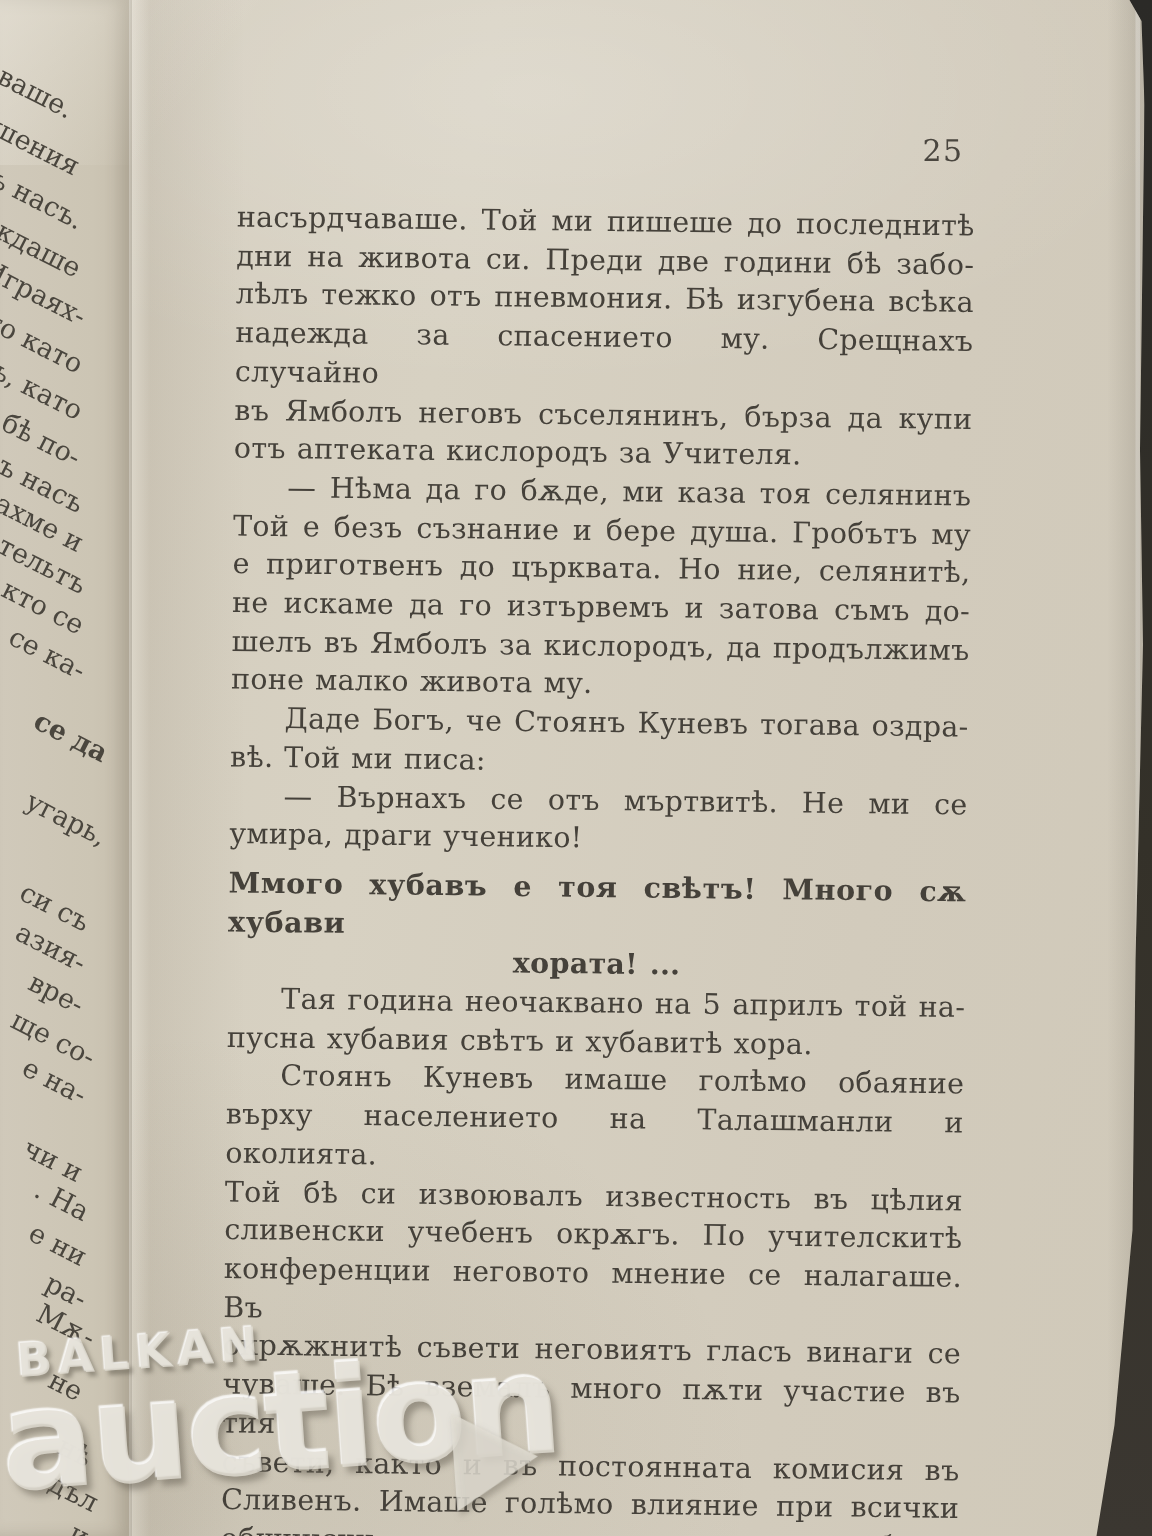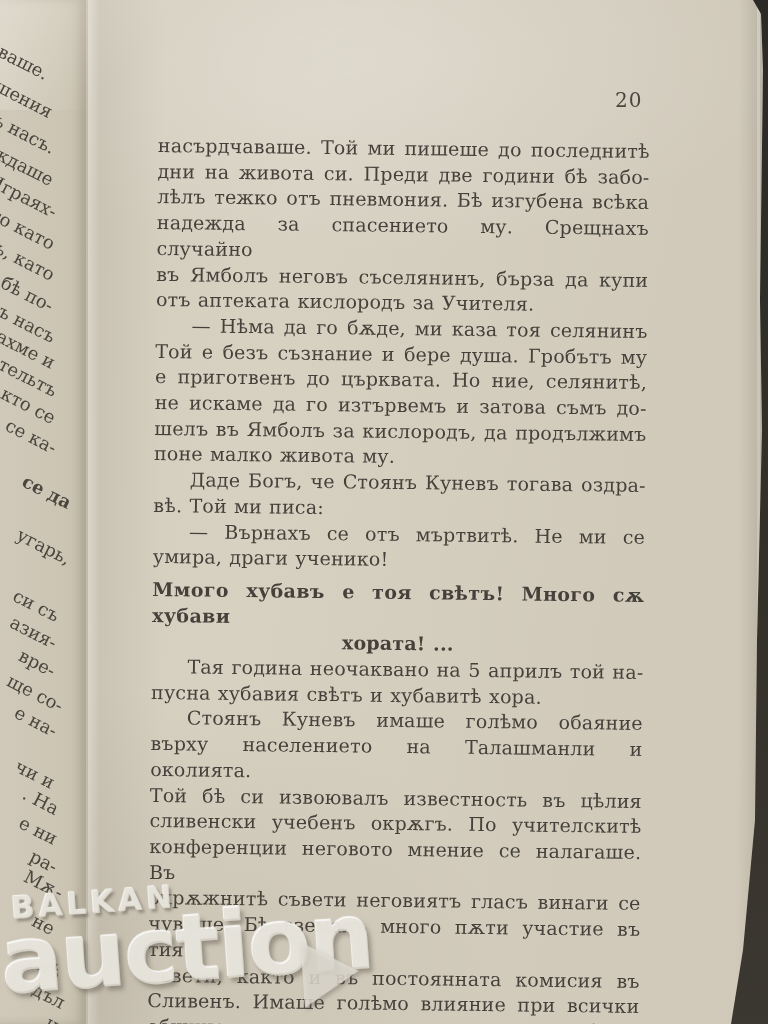--- a/index.html
+++ b/index.html
@@ -114,21 +114,21 @@
         <div class="frag" style="top: 799px; right: 6px;">. На</div>
         <div class="frag" style="top: 829px; right: 8px;">е ни</div>
         <div class="frag" style="top: 857px; right: 8px;">ра-</div>
         <div class="frag" style="top: 883px; right: 2px;">Мѫ-</div>
         <div class="frag" style="top: 919px; right: 10px;">не</div>
         <div class="frag" style="top: 963px; right: 4px;">нѣ</div>
         <div class="frag" style="top: 993px; right: 0px;">дъл</div>
         <div class="frag" style="top: 1016px; right: 6px;">и</div>
       </div>
 
-    <div class="page-number">20</div>
+    <div class="page-number">25</div>
 
     <div class="main-text">
 
     <div class="tl s-j">насърдчаваше. Той ми пишеше до последнитѣ</div>
         <div class="tl s-j">дни на живота си. Преди две години бѣ забо-</div>
         <div class="tl s-j">лѣлъ тежко отъ пневмония. Бѣ изгубена всѣка</div>
         <div class="tl s-j">надежда за спасението му. Срещнахъ случайно</div>
         <div class="tl s-j">въ Ямболъ неговъ съселянинъ, бърза да купи</div>
         <div class="tl s-l">отъ аптеката кислородъ за Учителя.</div>
         <div class="tl s-ji">— Нѣма да го бѫде, ми каза тоя селянинъ</div>

